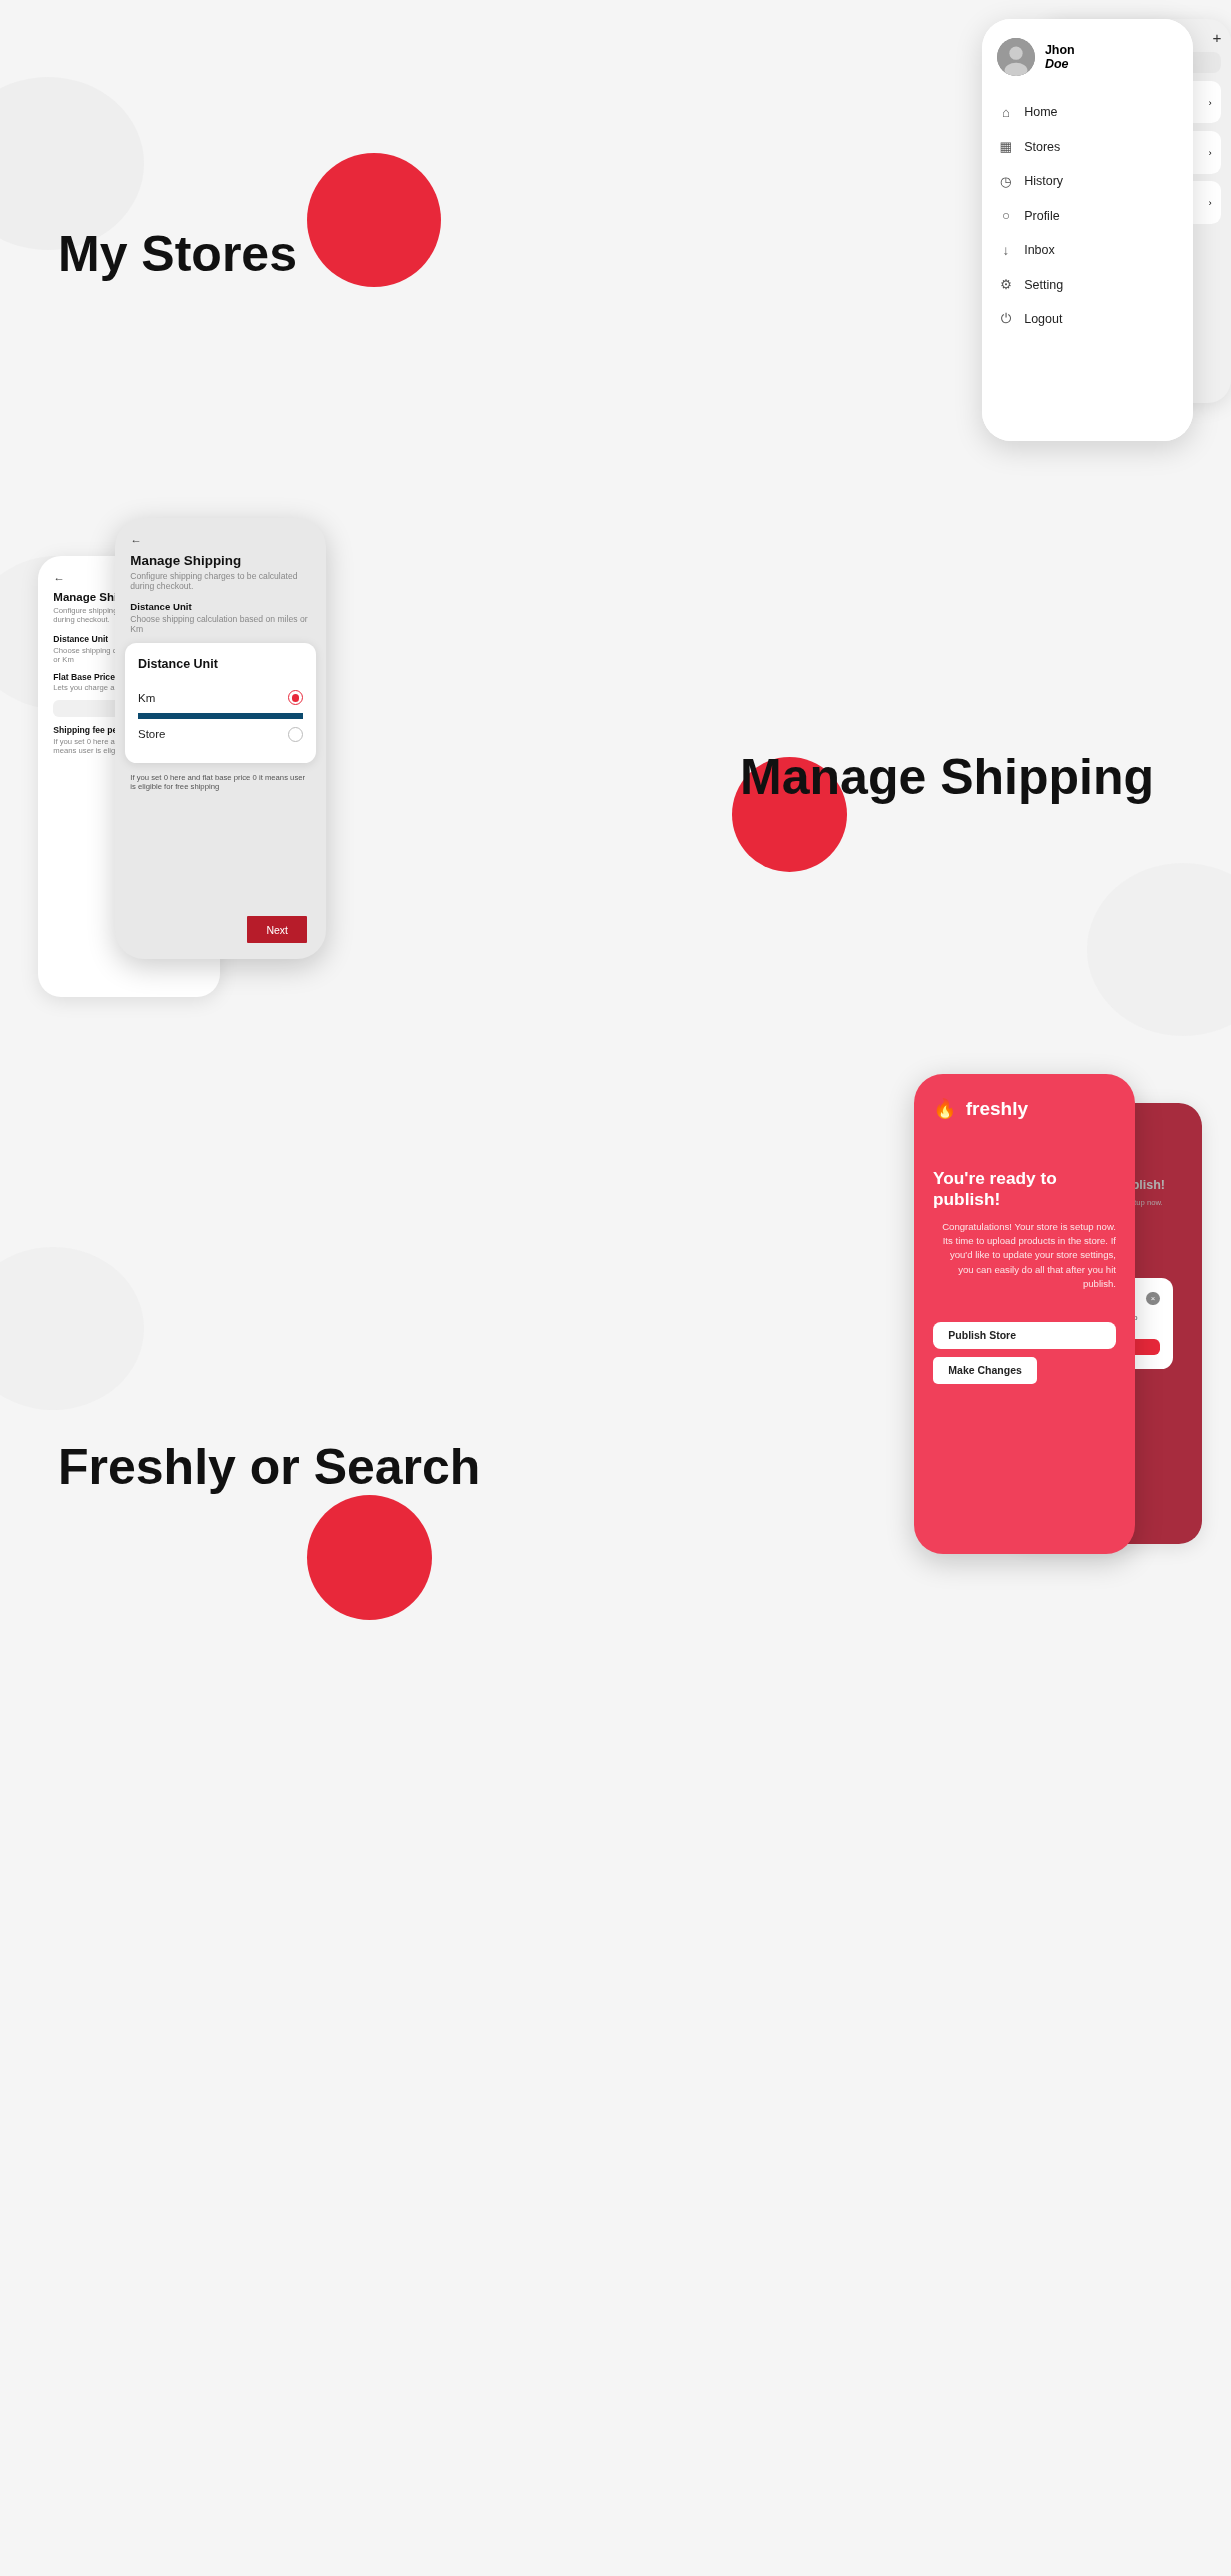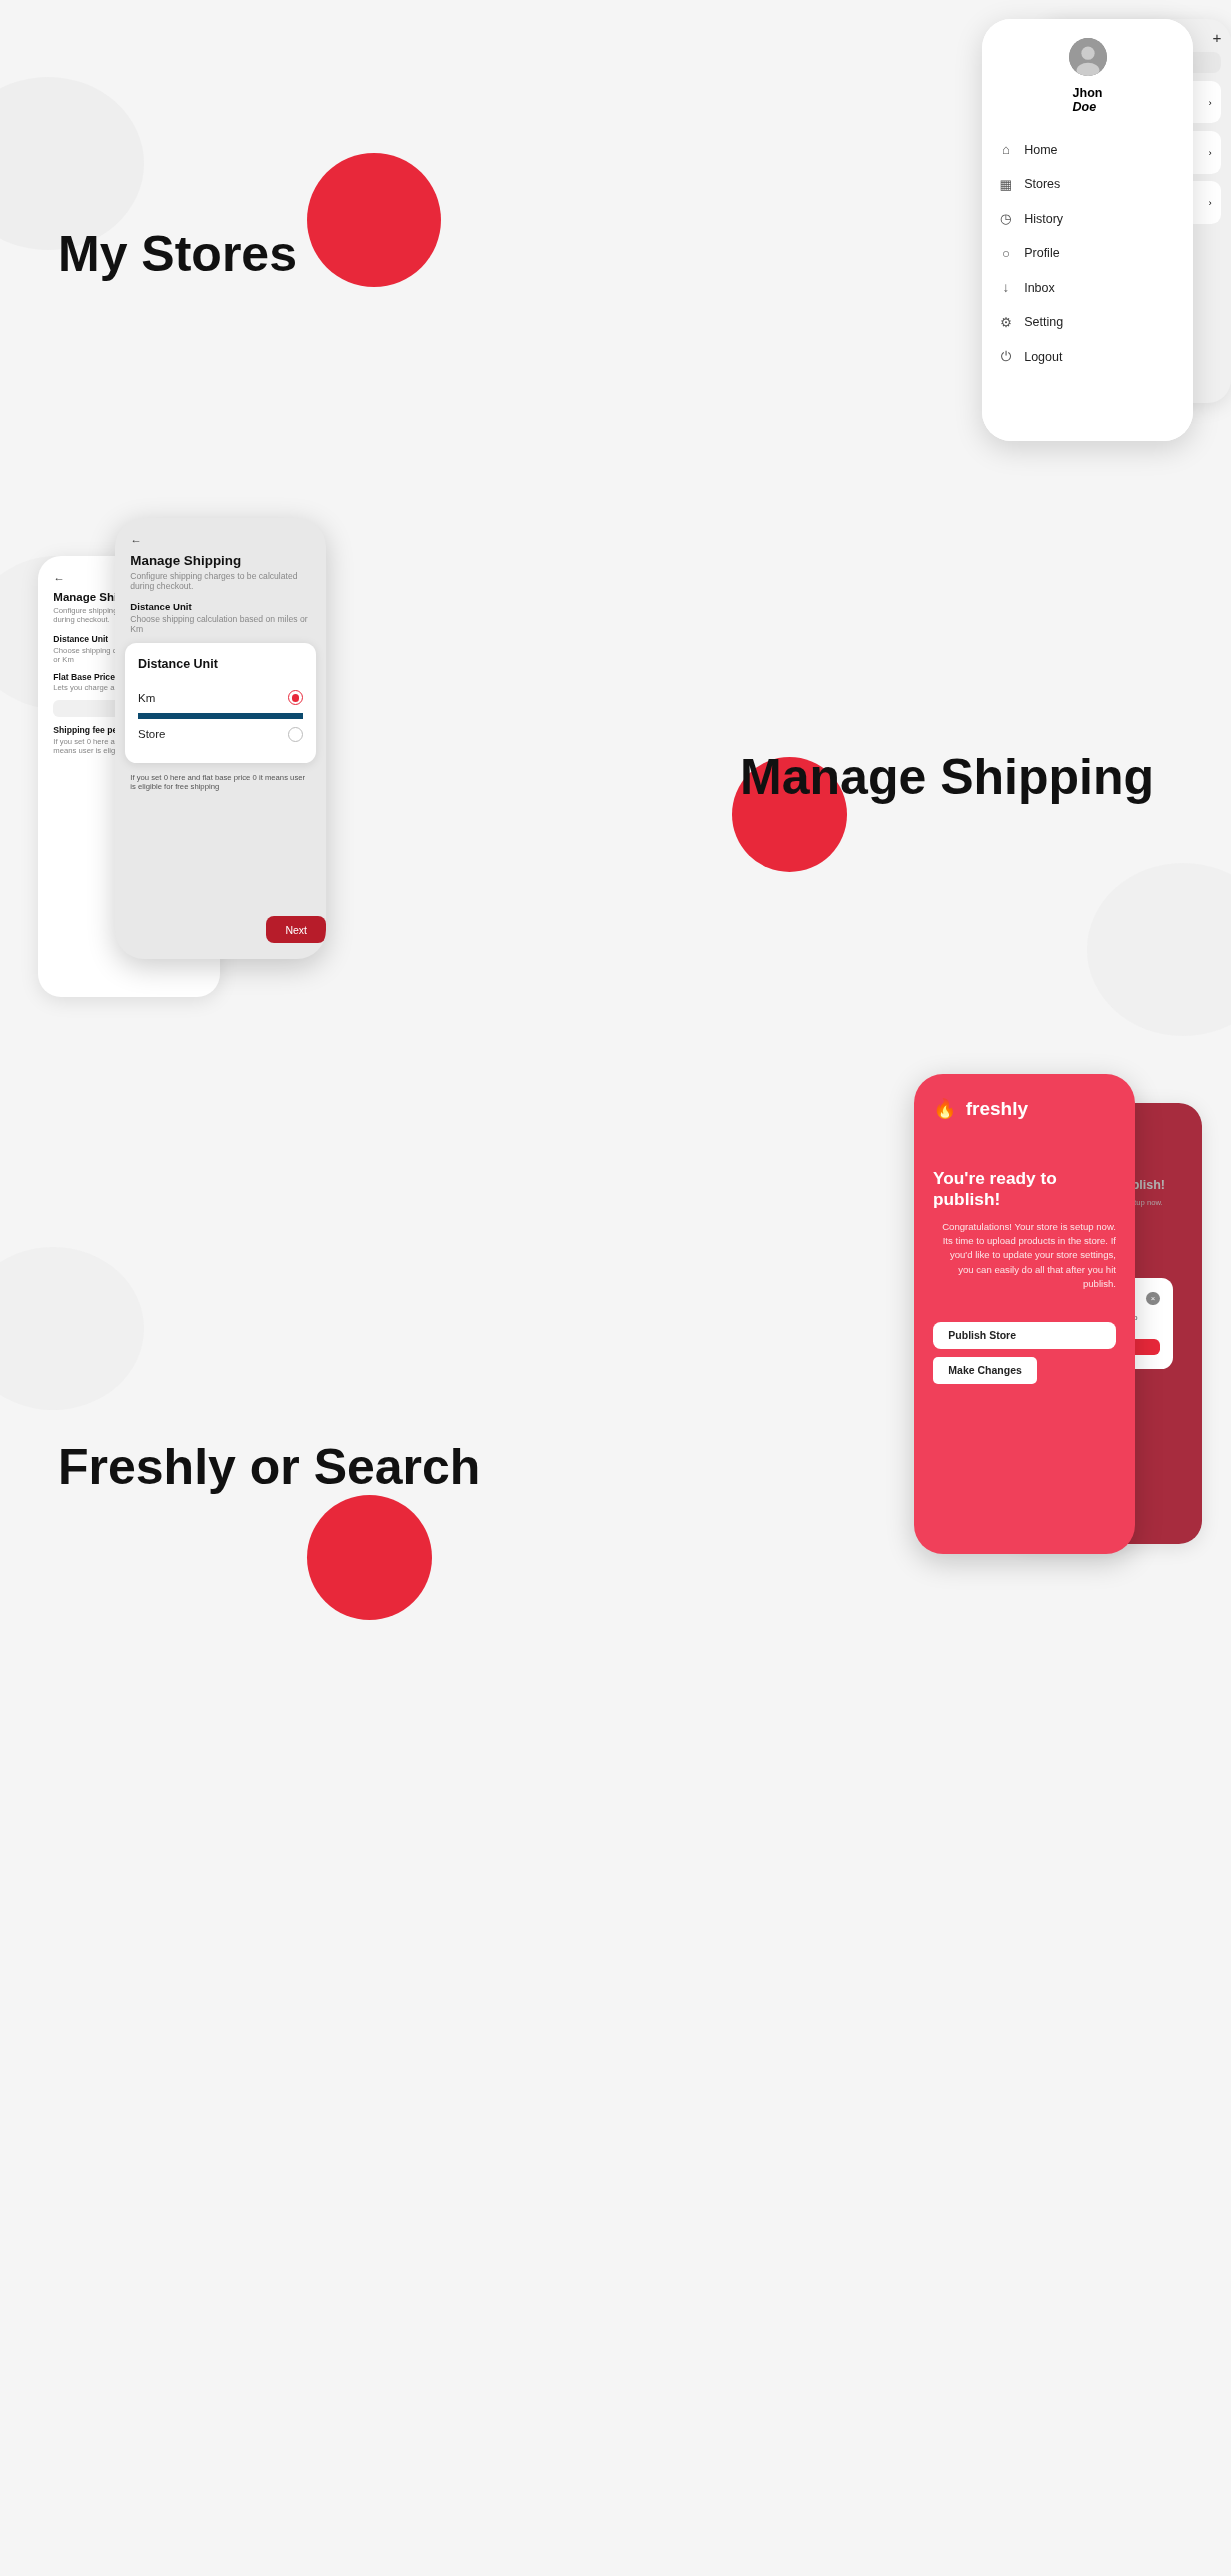--- a/index.html
+++ b/index.html
@@ -64,21 +64,20 @@
     .phone-drawer {
       background: white;
       padding: 19px 15.3px;
       height: 100%;
     }
     .drawer-user {
       display: flex;
       align-items: center;
       gap: 9.6px;
       margin-bottom: 19px;
-      flex-direction: column;
     }
     .drawer-avatar {
       width: 38px;
       height: 38px;
       border-radius: 50%;
       background: #888;
       overflow: hidden;
       display: flex;
       align-items: center;
       justify-content: center;
@@ -314,26 +313,26 @@
     }
     .radio-unselected {
       width: 15.3px;
       height: 15.3px;
       border-radius: 50%;
       border: 1.9px solid #bbb;
     }
     .next-btn {
       background: #b71c2a;
       color: white;
-      border-radius: 8px;
+      border-radius: 1px;
       padding: 7.7px 19px;
       font-size: 10.5px;
       position: absolute;
       bottom: 15.3px;
-      right: 0;
+      right: 19px;
     }
     .free-shipping-note {
       font-size: 7.7px;
       color: #555;
       padding: 0 15.3px;
       margin-top: 3.8px;
     }
 
     
     .section3 {

